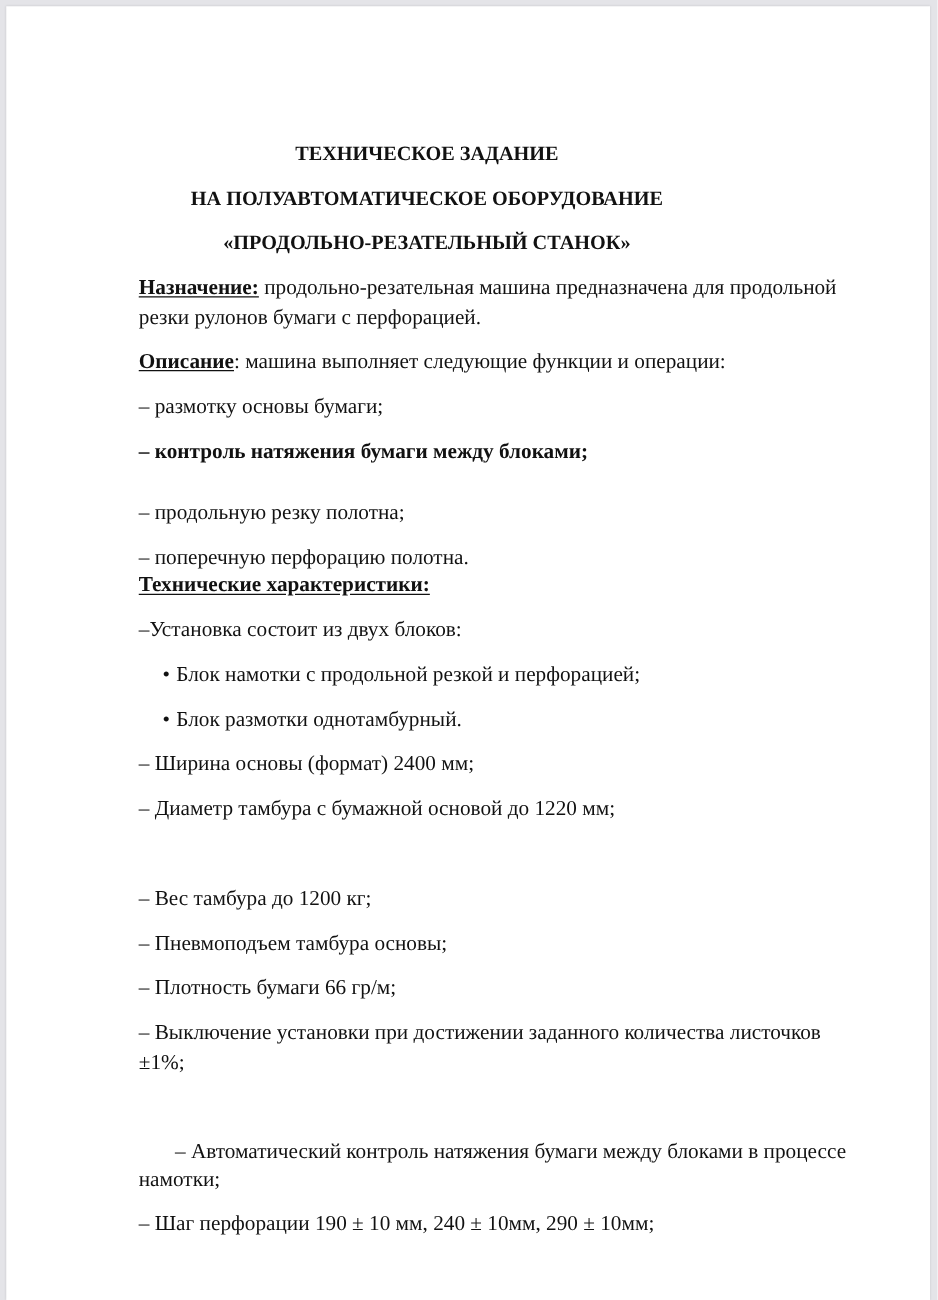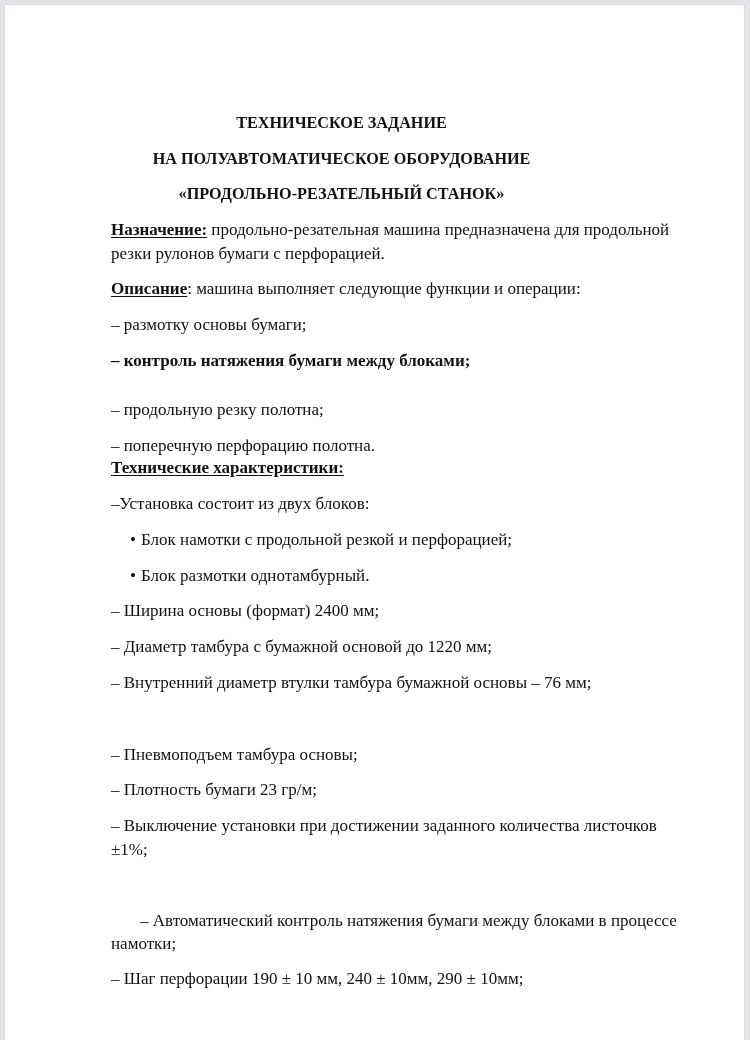--- a/index.html
+++ b/index.html
@@ -77,23 +77,23 @@
 
   <div class="line" style="left:125px; top:524px;">
     <span class="bullet">•</span><span>Блок намотки с продольной резкой и перфорацией;</span>
   </div>
   <div class="line" style="left:125px; top:560px;">
     <span class="bullet">•</span><span>Блок размотки однотамбурный.</span>
   </div>
 
   <div class="line" style="left:106px; top:595px;">– Ширина основы (формат) 2400 мм;</div>
   <div class="line" style="left:106px; top:631px;">– Диаметр тамбура с бумажной основой до 1220 мм;</div>
-  <div class="line" style="left:106px; top:667px;">– Внутренний диаметр втулки тамбура бумажной основы – 76 мм;</div>
+  <div class="line" style="left:106px; top:703px;">– Вес  тамбура до 1200 кг;</div>
   <div class="line" style="left:106px; top:739px;">– Пневмоподъем тамбура основы;</div>
-  <div class="line" style="left:106px; top:774px;">– Плотность бумаги  23 гр/м;</div>
+  <div class="line" style="left:106px; top:774px;">– Плотность бумаги  66 гр/м;</div>
 
   <div class="line" style="left:106px; top:810px;">– Выключение установки при достижении заданного количества листочков</div>
   <div class="line" style="left:106px; top:834px;">±1%;</div>
 
   <div class="line" style="left:106px; top:905px;margin-left:29px;">– Автоматический контроль натяжения бумаги между блоками в процессе</div>
   <div class="line" style="left:106px; top:928px;">намотки;</div>
 
   <div class="line" style="left:106px; top:963px;">– Шаг перфорации 190 ± 10 мм, 240 ± 10мм, 290 ± 10мм;</div>
 
 </div>

